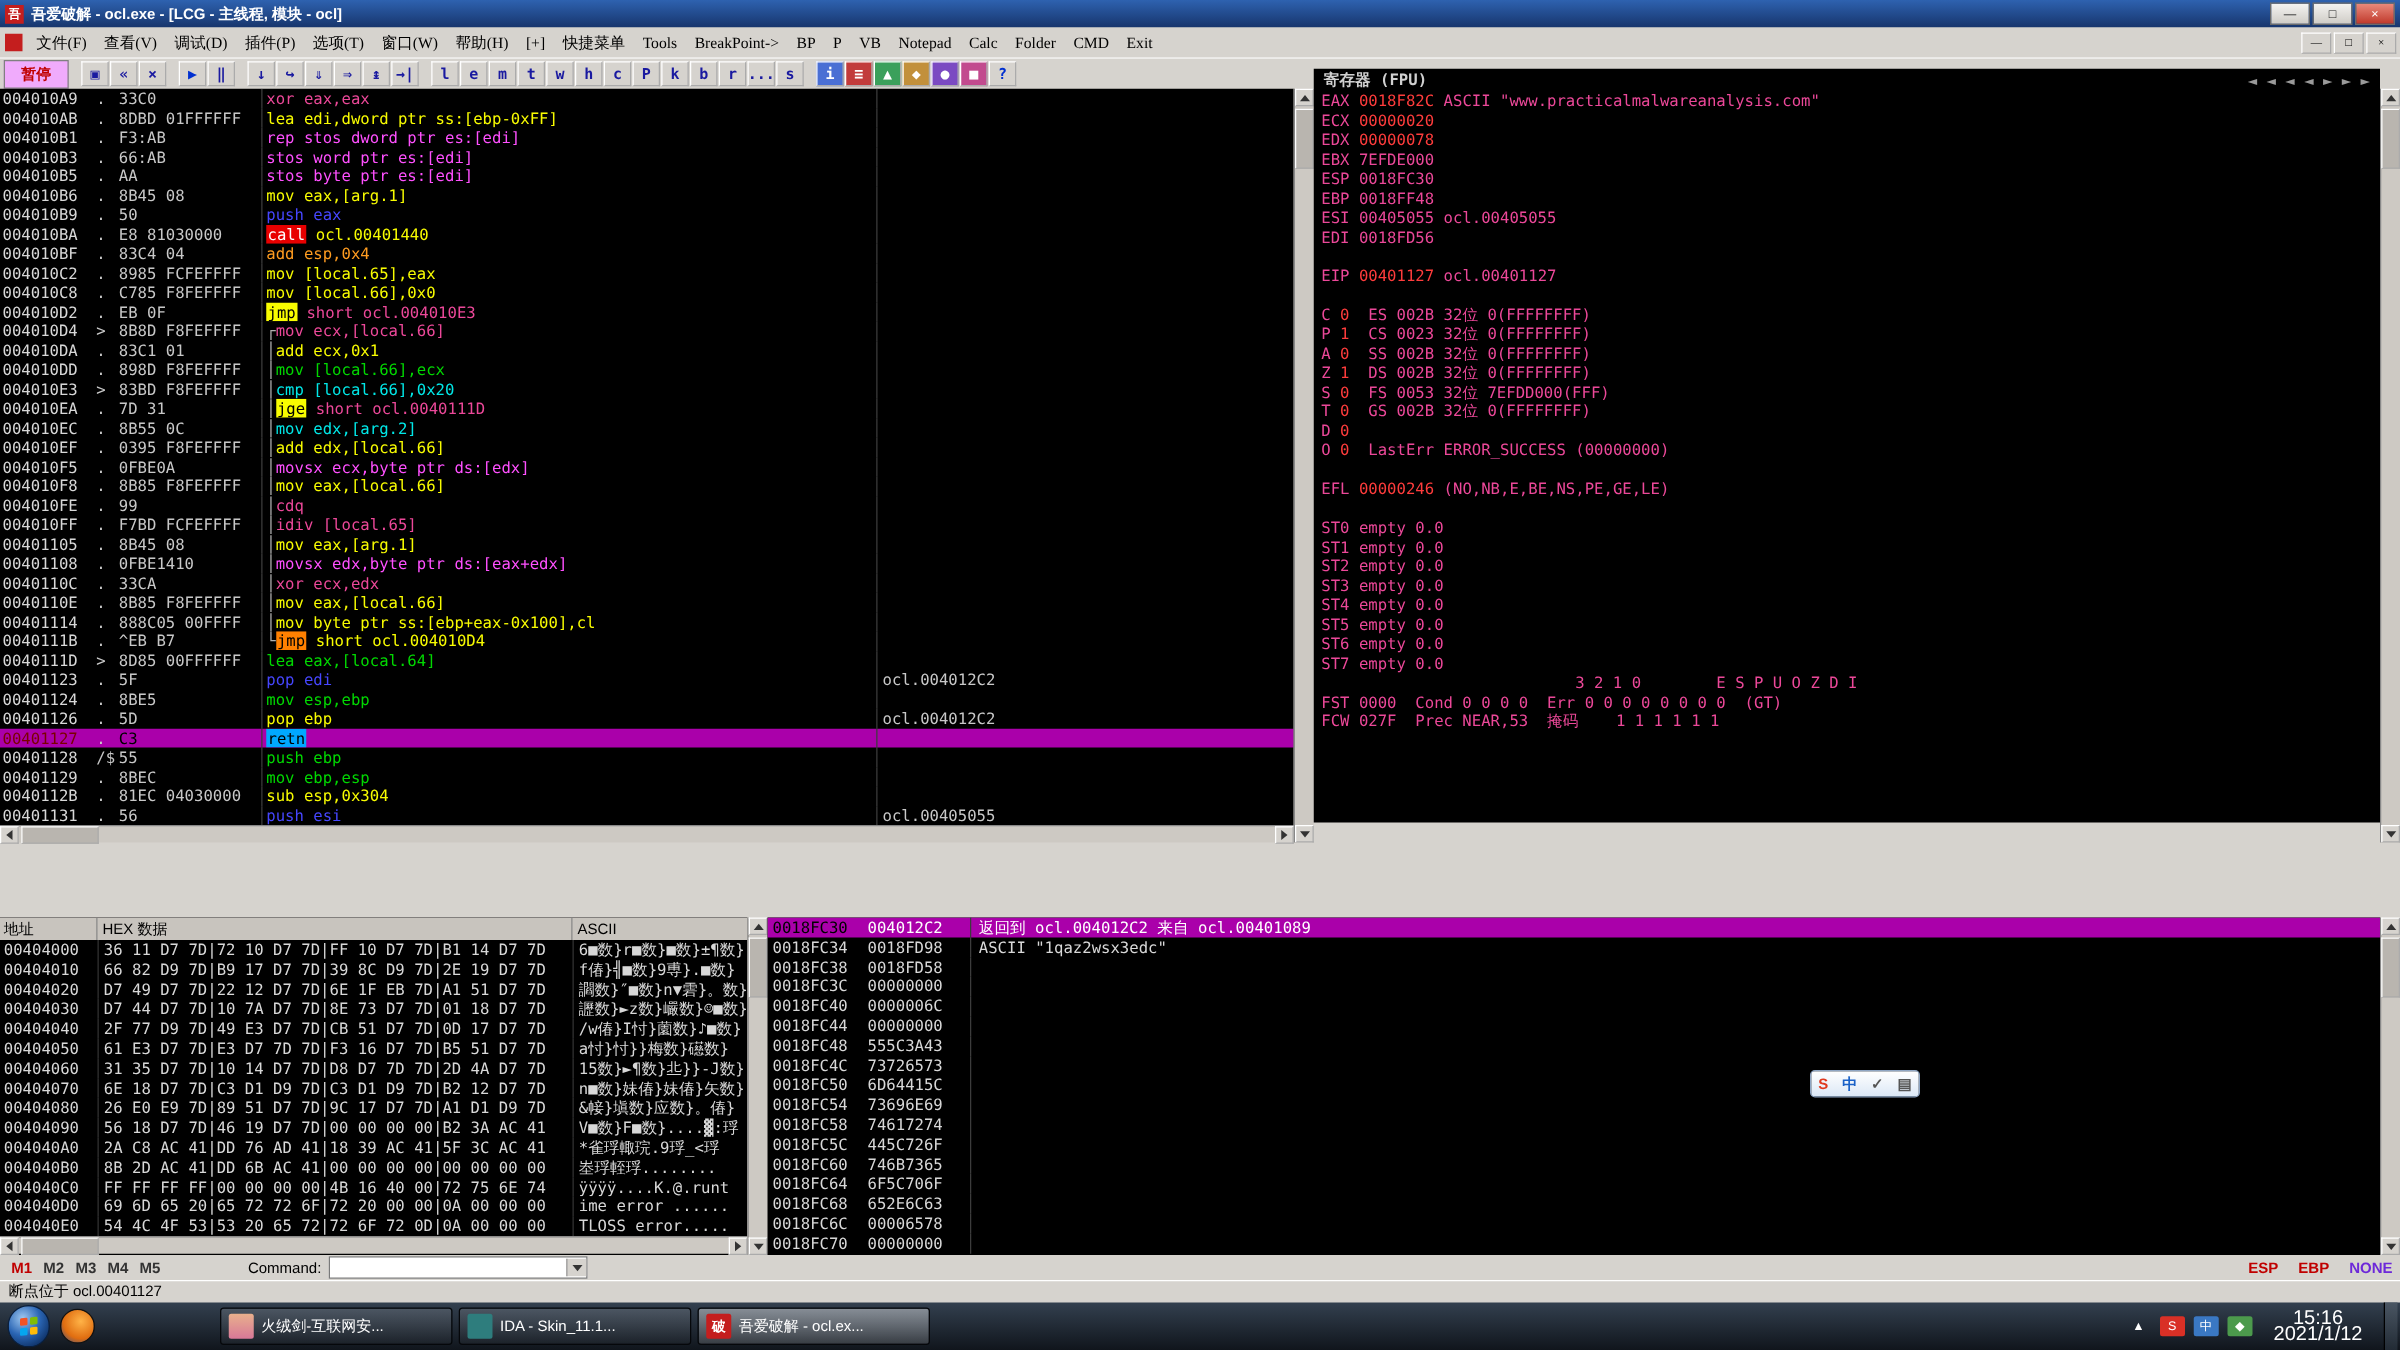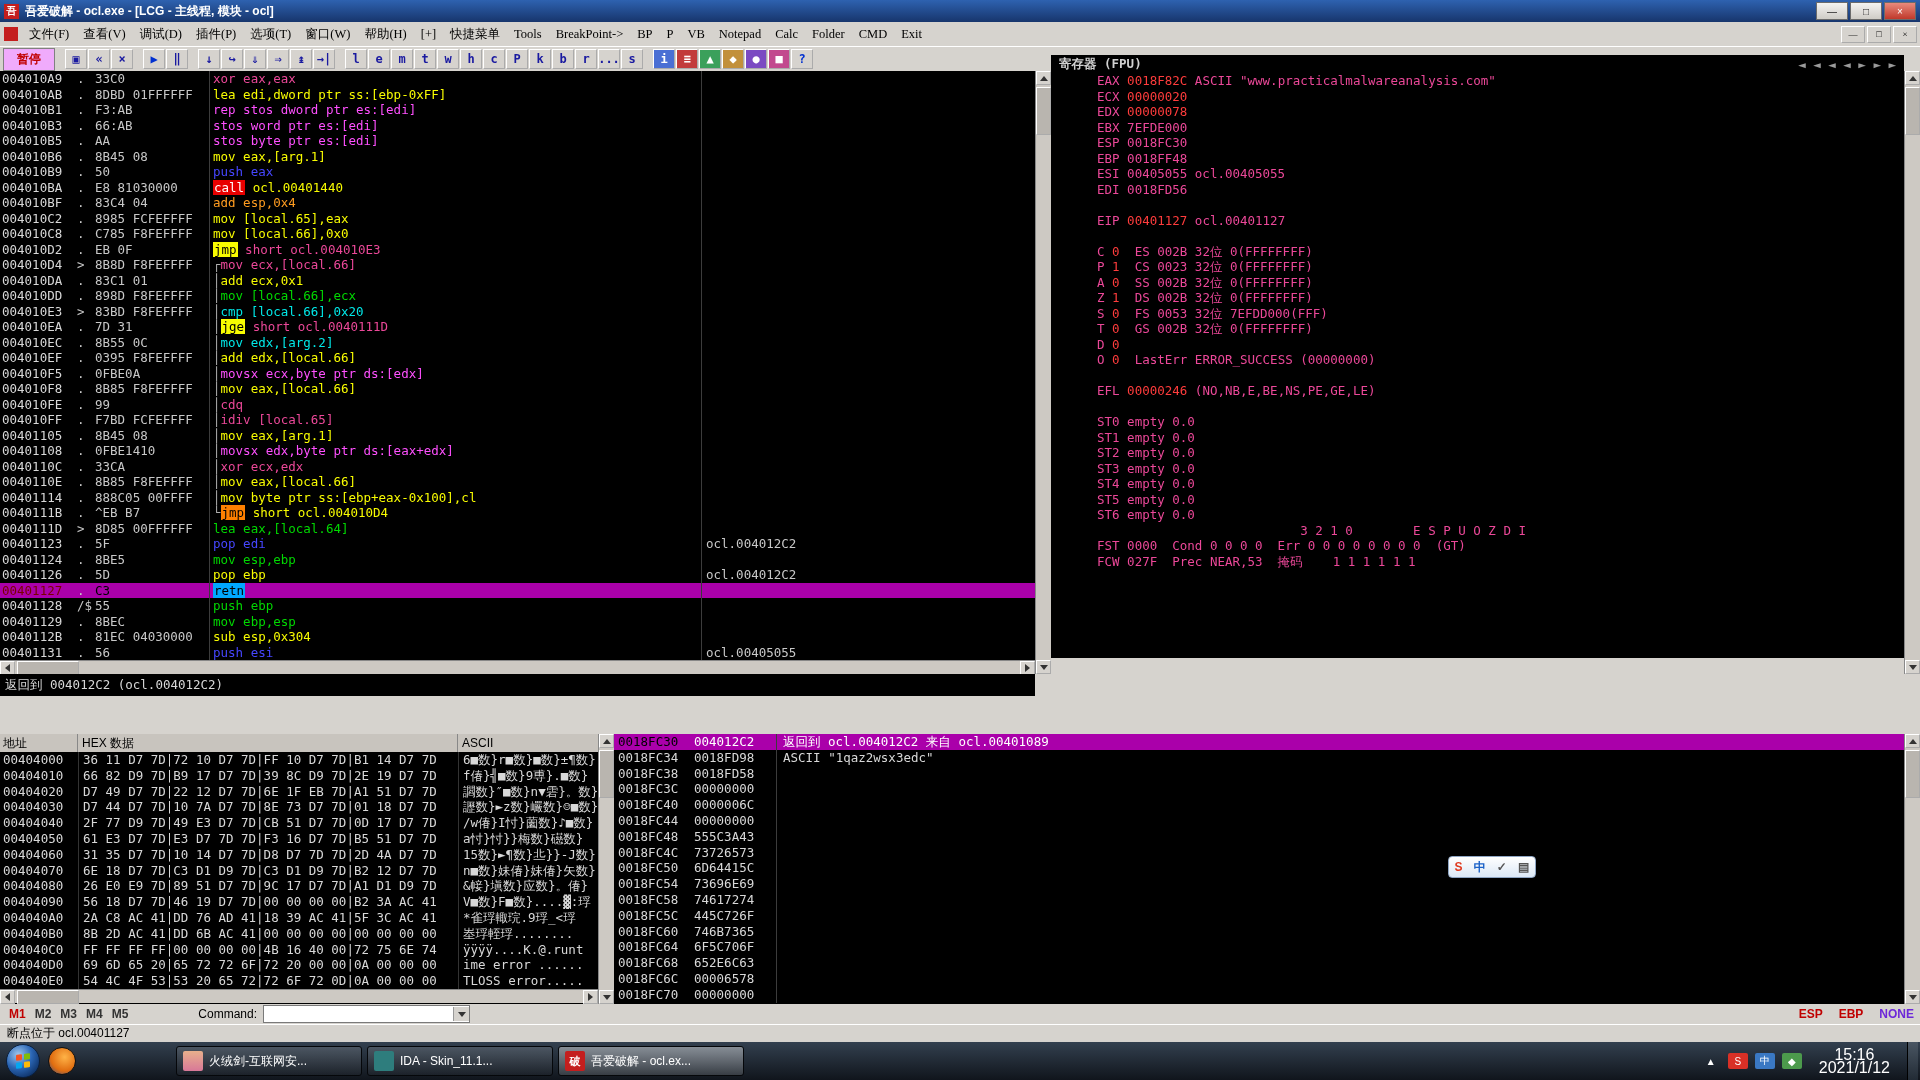--- a/index.html
+++ b/index.html
@@ -51,21 +51,21 @@
   .hl{padding:0 1px;}
   .hl-red{background:#E80000;color:#fff;}
   .hl-yel{background:#F8FC00;color:#000;}
   .hl-org{background:#FF8000;color:#000;}
   .hl-blu{background:#00A8FF;color:#000;}
   
   .registers{position:absolute;left:1051px;top:55px;width:853px;height:603px;background:#000;overflow:hidden;}
   .reg-header{height:18px;display:flex;align-items:center;justify-content:space-between;
               color:#D0D0D0;font:bold 12.5px "DejaVu Sans Mono",monospace;padding:0 8px;}
   .reg-nav{color:#9a9a9a;font-weight:normal;}
-  .rline{height:15.5px;line-height:15.5px;font:12.5px "DejaVu Sans Mono",monospace;white-space:pre;padding-left:6px;margin-left:40px;}
+  .rline{height:15.5px;line-height:15.5px;font:12.5px "DejaVu Sans Mono",monospace;white-space:pre;padding-left:6px;}
   
   .vscroll{position:absolute;width:16px;background:#cdc9c3;border-left:1px solid #888;box-sizing:border-box;
            display:flex;flex-direction:column;align-items:center;}
   .hscroll{position:absolute;height:14px;background:#cdc9c3;border-top:1px solid #888;box-sizing:border-box;
            display:flex;align-items:center;}
   .sb-btn{width:15px;height:14px;background:#D6D3CE;border:1px outset #fff;box-sizing:border-box;
           display:flex;align-items:center;justify-content:center;flex:0 0 auto;}
   .sb-thumb-v{width:13px;height:46px;background:#b9b5af;border:1px outset #fff;margin-top:2px;}
   .sb-thumb-h{width:60px;height:12px;background:#b9b5af;border:1px outset #fff;margin-left:2px;}
   .sb-space{flex:1;}
@@ -326,38 +326,38 @@
         <div class="rline"></div>
         <div class="rline"><span class="c-w">EFL </span><span class="c-r">00000246</span><span class="c-w"> (NO,NB,E,BE,NS,PE,GE,LE)</span></div>
         <div class="rline"></div>
         <div class="rline"><span class="c-w">ST0 empty 0.0</span></div>
         <div class="rline"><span class="c-w">ST1 empty 0.0</span></div>
         <div class="rline"><span class="c-w">ST2 empty 0.0</span></div>
         <div class="rline"><span class="c-w">ST3 empty 0.0</span></div>
         <div class="rline"><span class="c-w">ST4 empty 0.0</span></div>
         <div class="rline"><span class="c-w">ST5 empty 0.0</span></div>
         <div class="rline"><span class="c-w">ST6 empty 0.0</span></div>
+        <div class="rline"><span class="c-w">ST7 empty 0.0</span></div>
         <div class="rline"><span class="c-w">                           3 2 1 0        E S P U O Z D I</span></div>
         <div class="rline"><span class="c-w">FST 0000  Cond 0 0 0 0  Err 0 0 0 0 0 0 0 0  (GT)</span></div>
         <div class="rline"><span class="c-w">FCW 027F  Prec NEAR,53  掩码    1 1 1 1 1 1</span></div>
       </div>
   </div>
 
   <div class="vscroll" style="left:1904px;top:71px;height:603px;">
     <div class="sb-btn">
         <div class="arr-up"></div>
       </div>
     <div class="sb-thumb-v"></div>
     <div class="sb-space"></div>
     <div class="sb-btn">
         <div class="arr-dn"></div>
       </div>
   </div>
 
-  <div class="infopane">返回到 004012C2 (ocl.004012C2)</div>
 
   <div class="dump">
     <div class="dump-header">
       <span class="dh-addr">地址</span>
       <span class="dh-hex">HEX 数据</span>
       <span class="dh-ascii">ASCII</span>
     </div>
     <div>
         <div class="mrow"><span class="m-addr">00404000</span><span class="m-hex">36 11 D7 7D|72 10 D7 7D|FF 10 D7 7D|B1 14 D7 7D</span><span class="m-ascii">6■数}r■数}■数}±¶数}</span></div>
         <div class="mrow"><span class="m-addr">00404010</span><span class="m-hex">66 82 D9 7D|B9 17 D7 7D|39 8C D9 7D|2E 19 D7 7D</span><span class="m-ascii">f偆}╣■数}9尃}.■数}</span></div>

